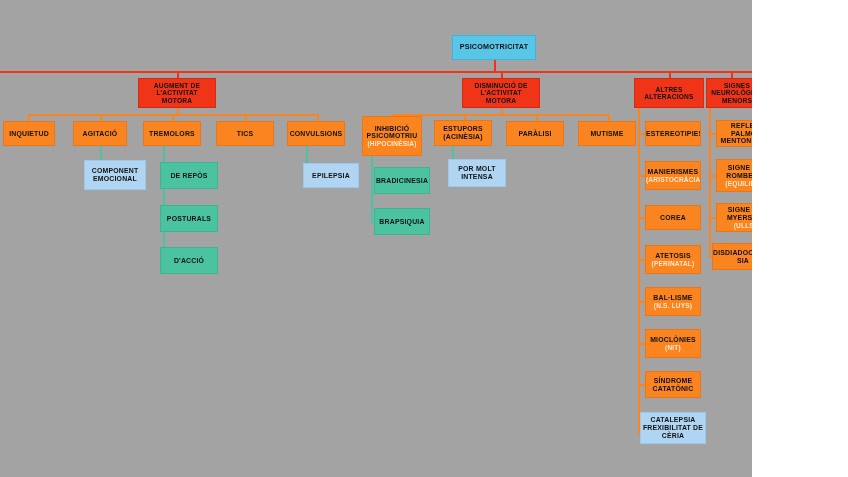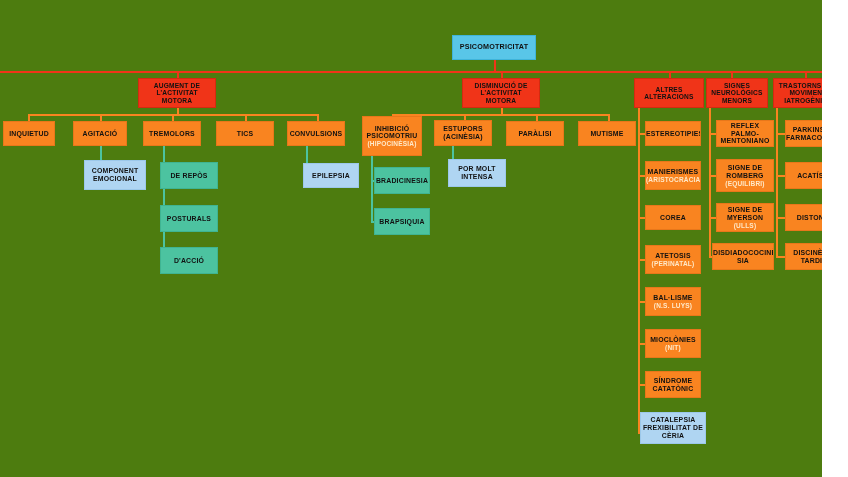--- a/index.html
+++ b/index.html
@@ -1,17 +1,17 @@
 <!DOCTYPE html>
 <html><head>
 <meta charset="utf-8">
 <style>
   html,body{margin:0;padding:0;background:#ffffff;}
   body{font-family:"Liberation Sans",sans-serif;}
-  #stage{position:relative;width:822px;height:477px;overflow:hidden;background:#4d7c0f;}
+  #stage{position:relative;width:752px;height:477px;overflow:hidden;background:#a3a3a3;}
 
   .node{
     position:absolute;
     box-sizing:border-box;
     display:flex;
     flex-direction:column;
     align-items:center;
     justify-content:center;
     text-align:center;
     font-weight:bold;

